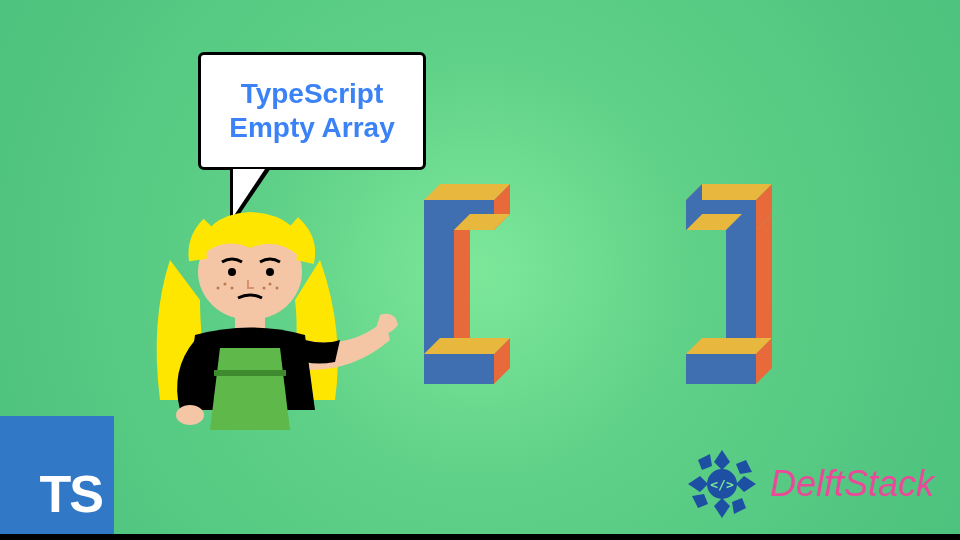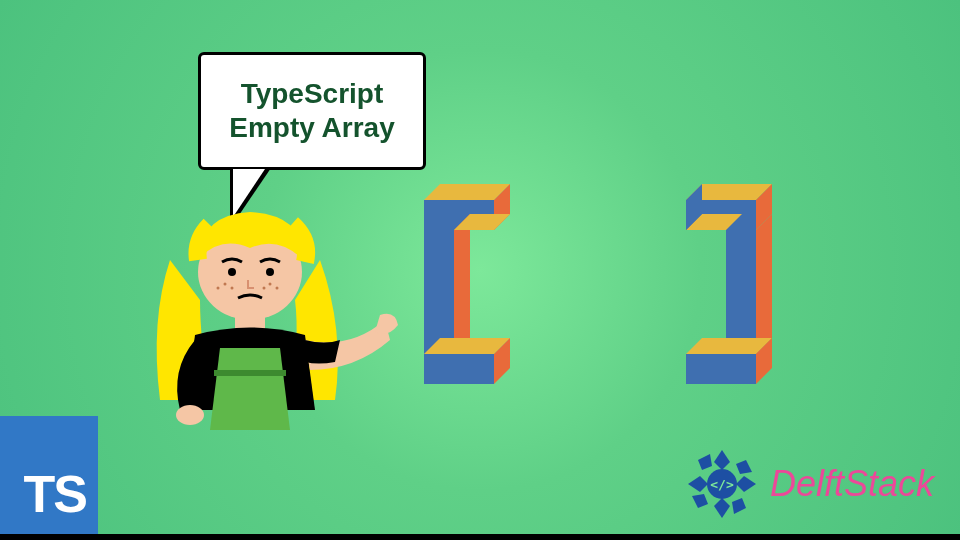--- a/index.html
+++ b/index.html
@@ -11,39 +11,39 @@
   }
   .bottom-border {
     position: absolute;
     left: 0; bottom: 0; width: 100%; height: 6px;
     background: #000;
   }
   
   .ts-badge {
     position: absolute;
     left: 0; bottom: 6px;
-    width: 98px; height: 118px;
+    width: 114px; height: 118px;
     background: #3178c6;
     display: flex; align-items: flex-end; justify-content: flex-end;
     padding: 10px 12px;
   }
   .ts-badge span {
     color: #fff; font-weight: 700; font-size: 52px; letter-spacing: -2px;
   }
   
   .bubble {
     position: absolute;
     left: 198px; top: 52px;
     width: 228px; height: 118px;
     background: #fff; border: 3px solid #000; border-radius: 6px;
     display: flex; align-items: center; justify-content: center;
     text-align: center;
   }
   .bubble-text {
-    font-weight: 700; font-size: 28px; line-height: 1.2; color: #14532d;
+    font-weight: 700; font-size: 28px; line-height: 1.2; color: #3b82f6;
   }
   .bubble-tail {
     position: absolute;
     left: 230px; top: 168px;
     width: 0; height: 0;
     border-left: 3px solid #000;
     border-right: 38px solid transparent;
     border-top: 56px solid #000;
   }
   .bubble-tail-inner {

